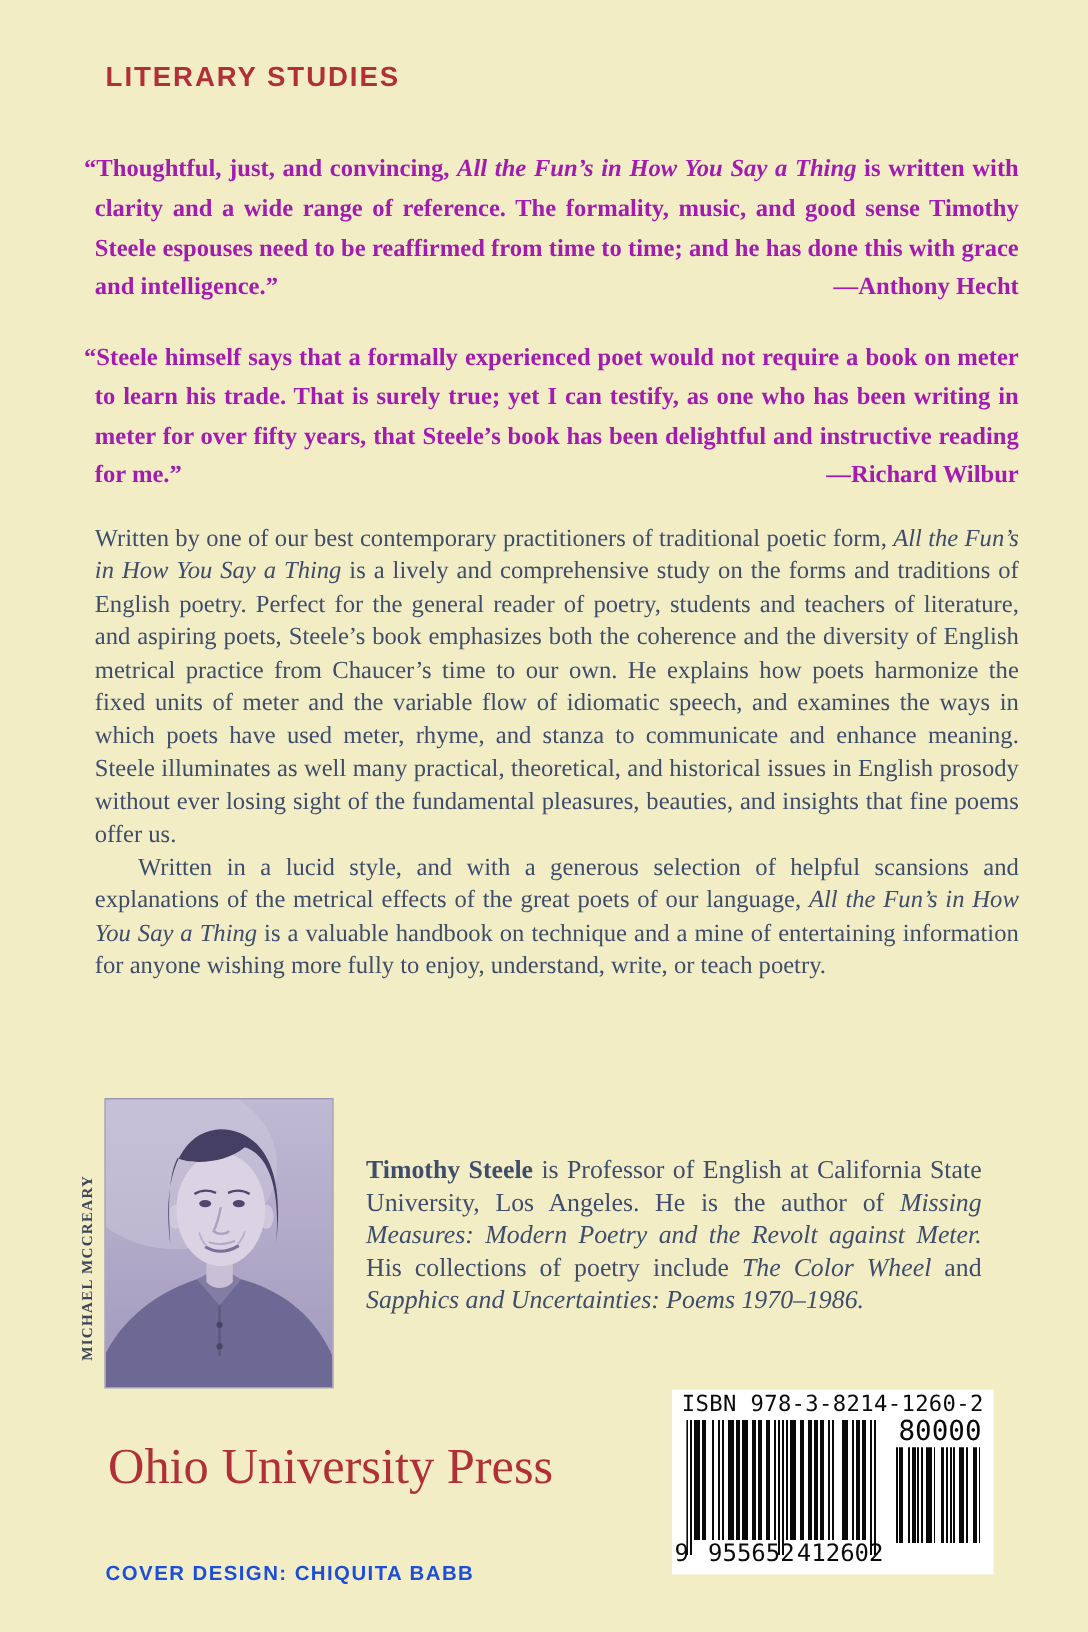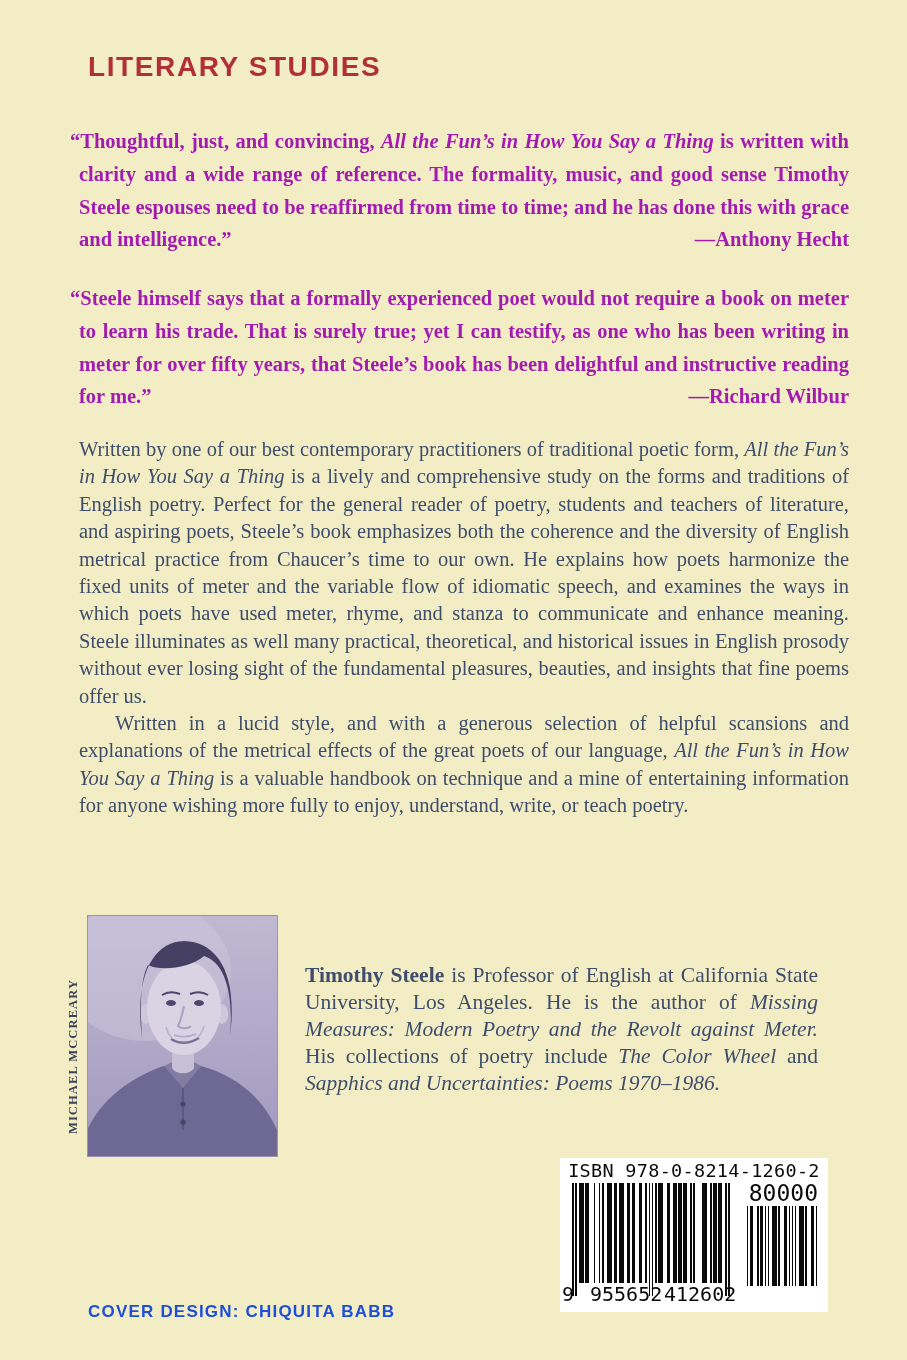--- a/index.html
+++ b/index.html
@@ -12,21 +12,21 @@
     background:#f2edc5;
     overflow:hidden;
     font-family:"Liberation Serif", serif;
   }
   .abs{position:absolute;}
   
   .category{
     left:88px; top:51px;
     font-family:"Liberation Sans", sans-serif;
     font-weight:600;
-    font-size:28px;
+    font-size:23px;
     letter-spacing:1.6px;
     color:#b13038;
   }
   
   .quote{
     left:79px; width:770px;
     color:#a21caf;
     font-weight:bold;
     font-size:20.5px;
     line-height:32.8px;
@@ -172,23 +172,24 @@
       <path d="M83,123 Q96,131 111,122" stroke="#79719a" stroke-width="2.5" fill="none"></path>
       <path d="M78,111 Q80,118 84,122" stroke="#b8b0cc" stroke-width="1.5" fill="none"></path>
       <path d="M116,110 Q114,117 110,121" stroke="#b8b0cc" stroke-width="1.5" fill="none"></path>
     </svg>
   </div>
 
   <div class="abs photo-credit">MICHAEL MCCREARY</div>
 
   <div class="abs bio"><span class="b">Timothy Steele</span><span> is Professor of English at California State University, Los Angeles. He is the author of </span><span class="i">Missing Measures: Modern Poetry and the Revolt against Meter.</span><span> His collections of poetry include </span><span class="i">The Color Wheel</span><span> and </span><span class="i">Sapphics and Uncertainties: Poems 1970–1986.</span></div>
 
+  <div class="abs publisher">Ohio University Press</div>
 
   <div class="abs barcode-box">
-    <div class="bc-isbn">ISBN 978-0-8214-1260-2</div>
+    <div class="bc-isbn">ISBN 978-3-8214-1260-2</div>
     <div class="bc-main-bars"><svg width="158" height="113" shape-rendering="crispEdges">
           <rect x="0.00" y="0" width="1.66" height="113" fill="#0a0a0a"></rect>
           <rect x="3.33" y="0" width="1.66" height="113" fill="#0a0a0a"></rect>
           <rect x="6.65" y="0" width="1.66" height="100" fill="#0a0a0a"></rect>
           <rect x="8.31" y="0" width="1.66" height="100" fill="#0a0a0a"></rect>
           <rect x="9.98" y="0" width="1.66" height="100" fill="#0a0a0a"></rect>
           <rect x="13.30" y="0" width="1.66" height="100" fill="#0a0a0a"></rect>
           <rect x="14.97" y="0" width="1.66" height="100" fill="#0a0a0a"></rect>
           <rect x="21.62" y="0" width="1.66" height="100" fill="#0a0a0a"></rect>
           <rect x="26.61" y="0" width="1.66" height="100" fill="#0a0a0a"></rect>

